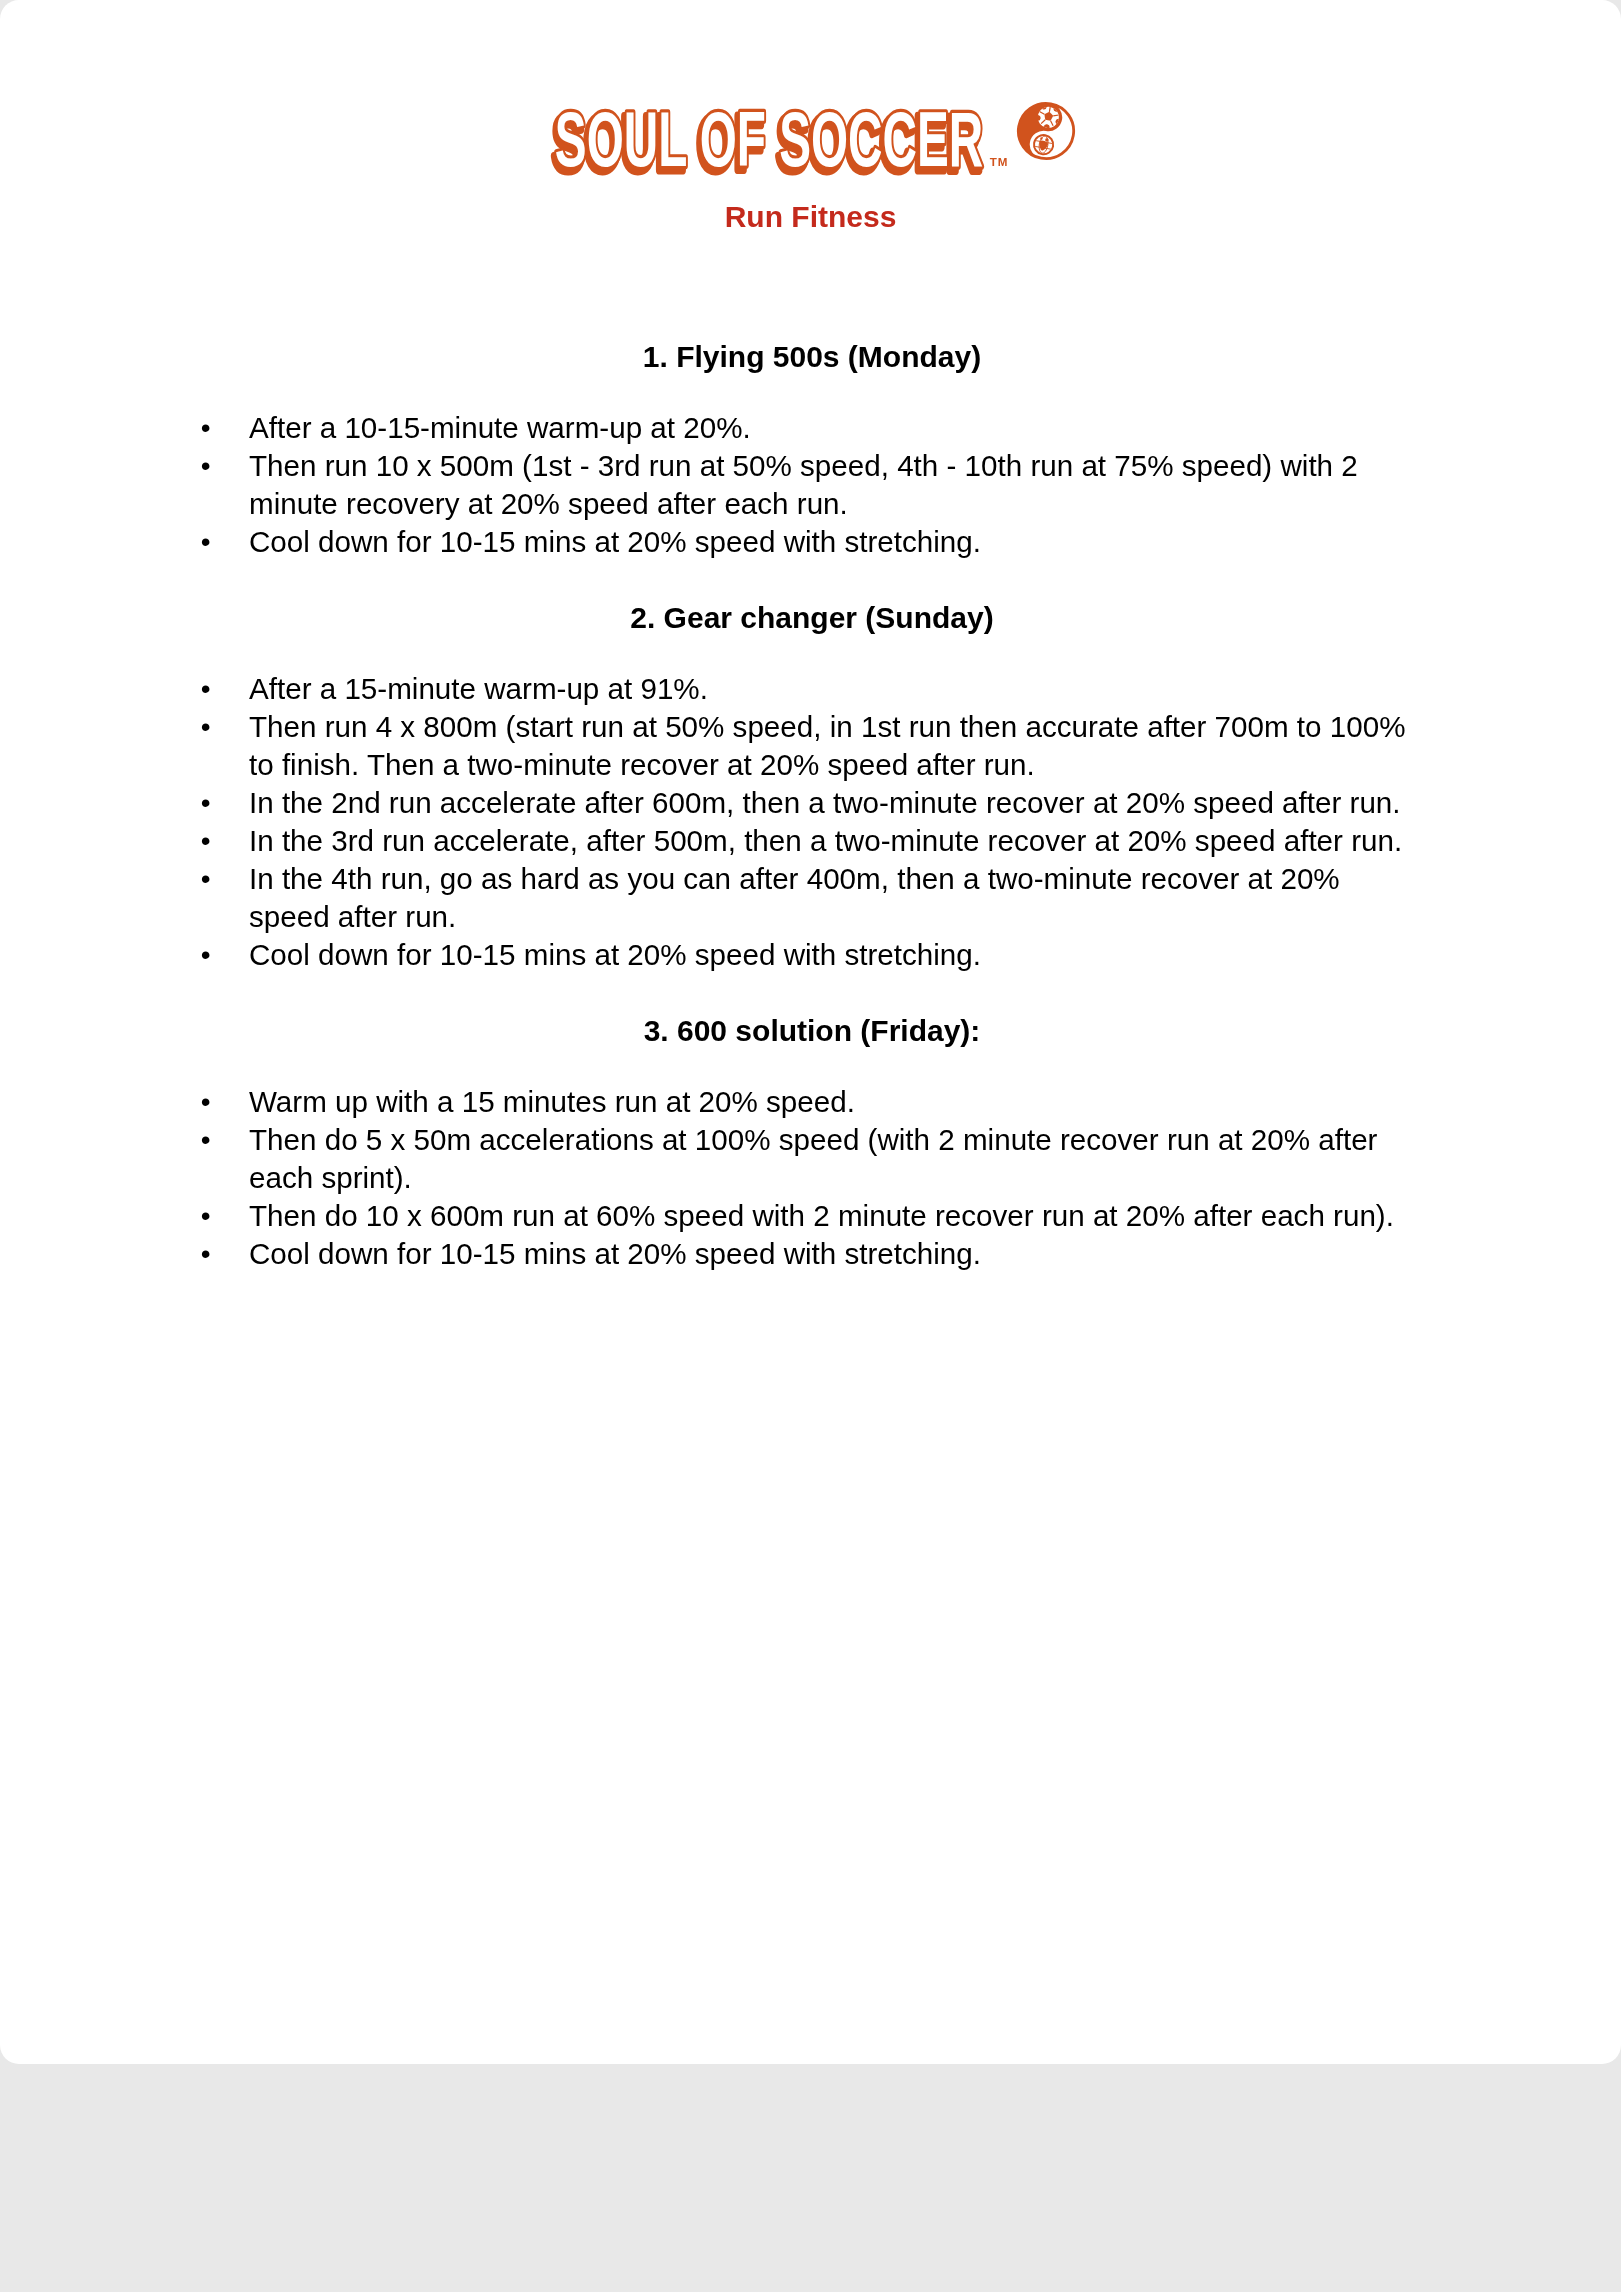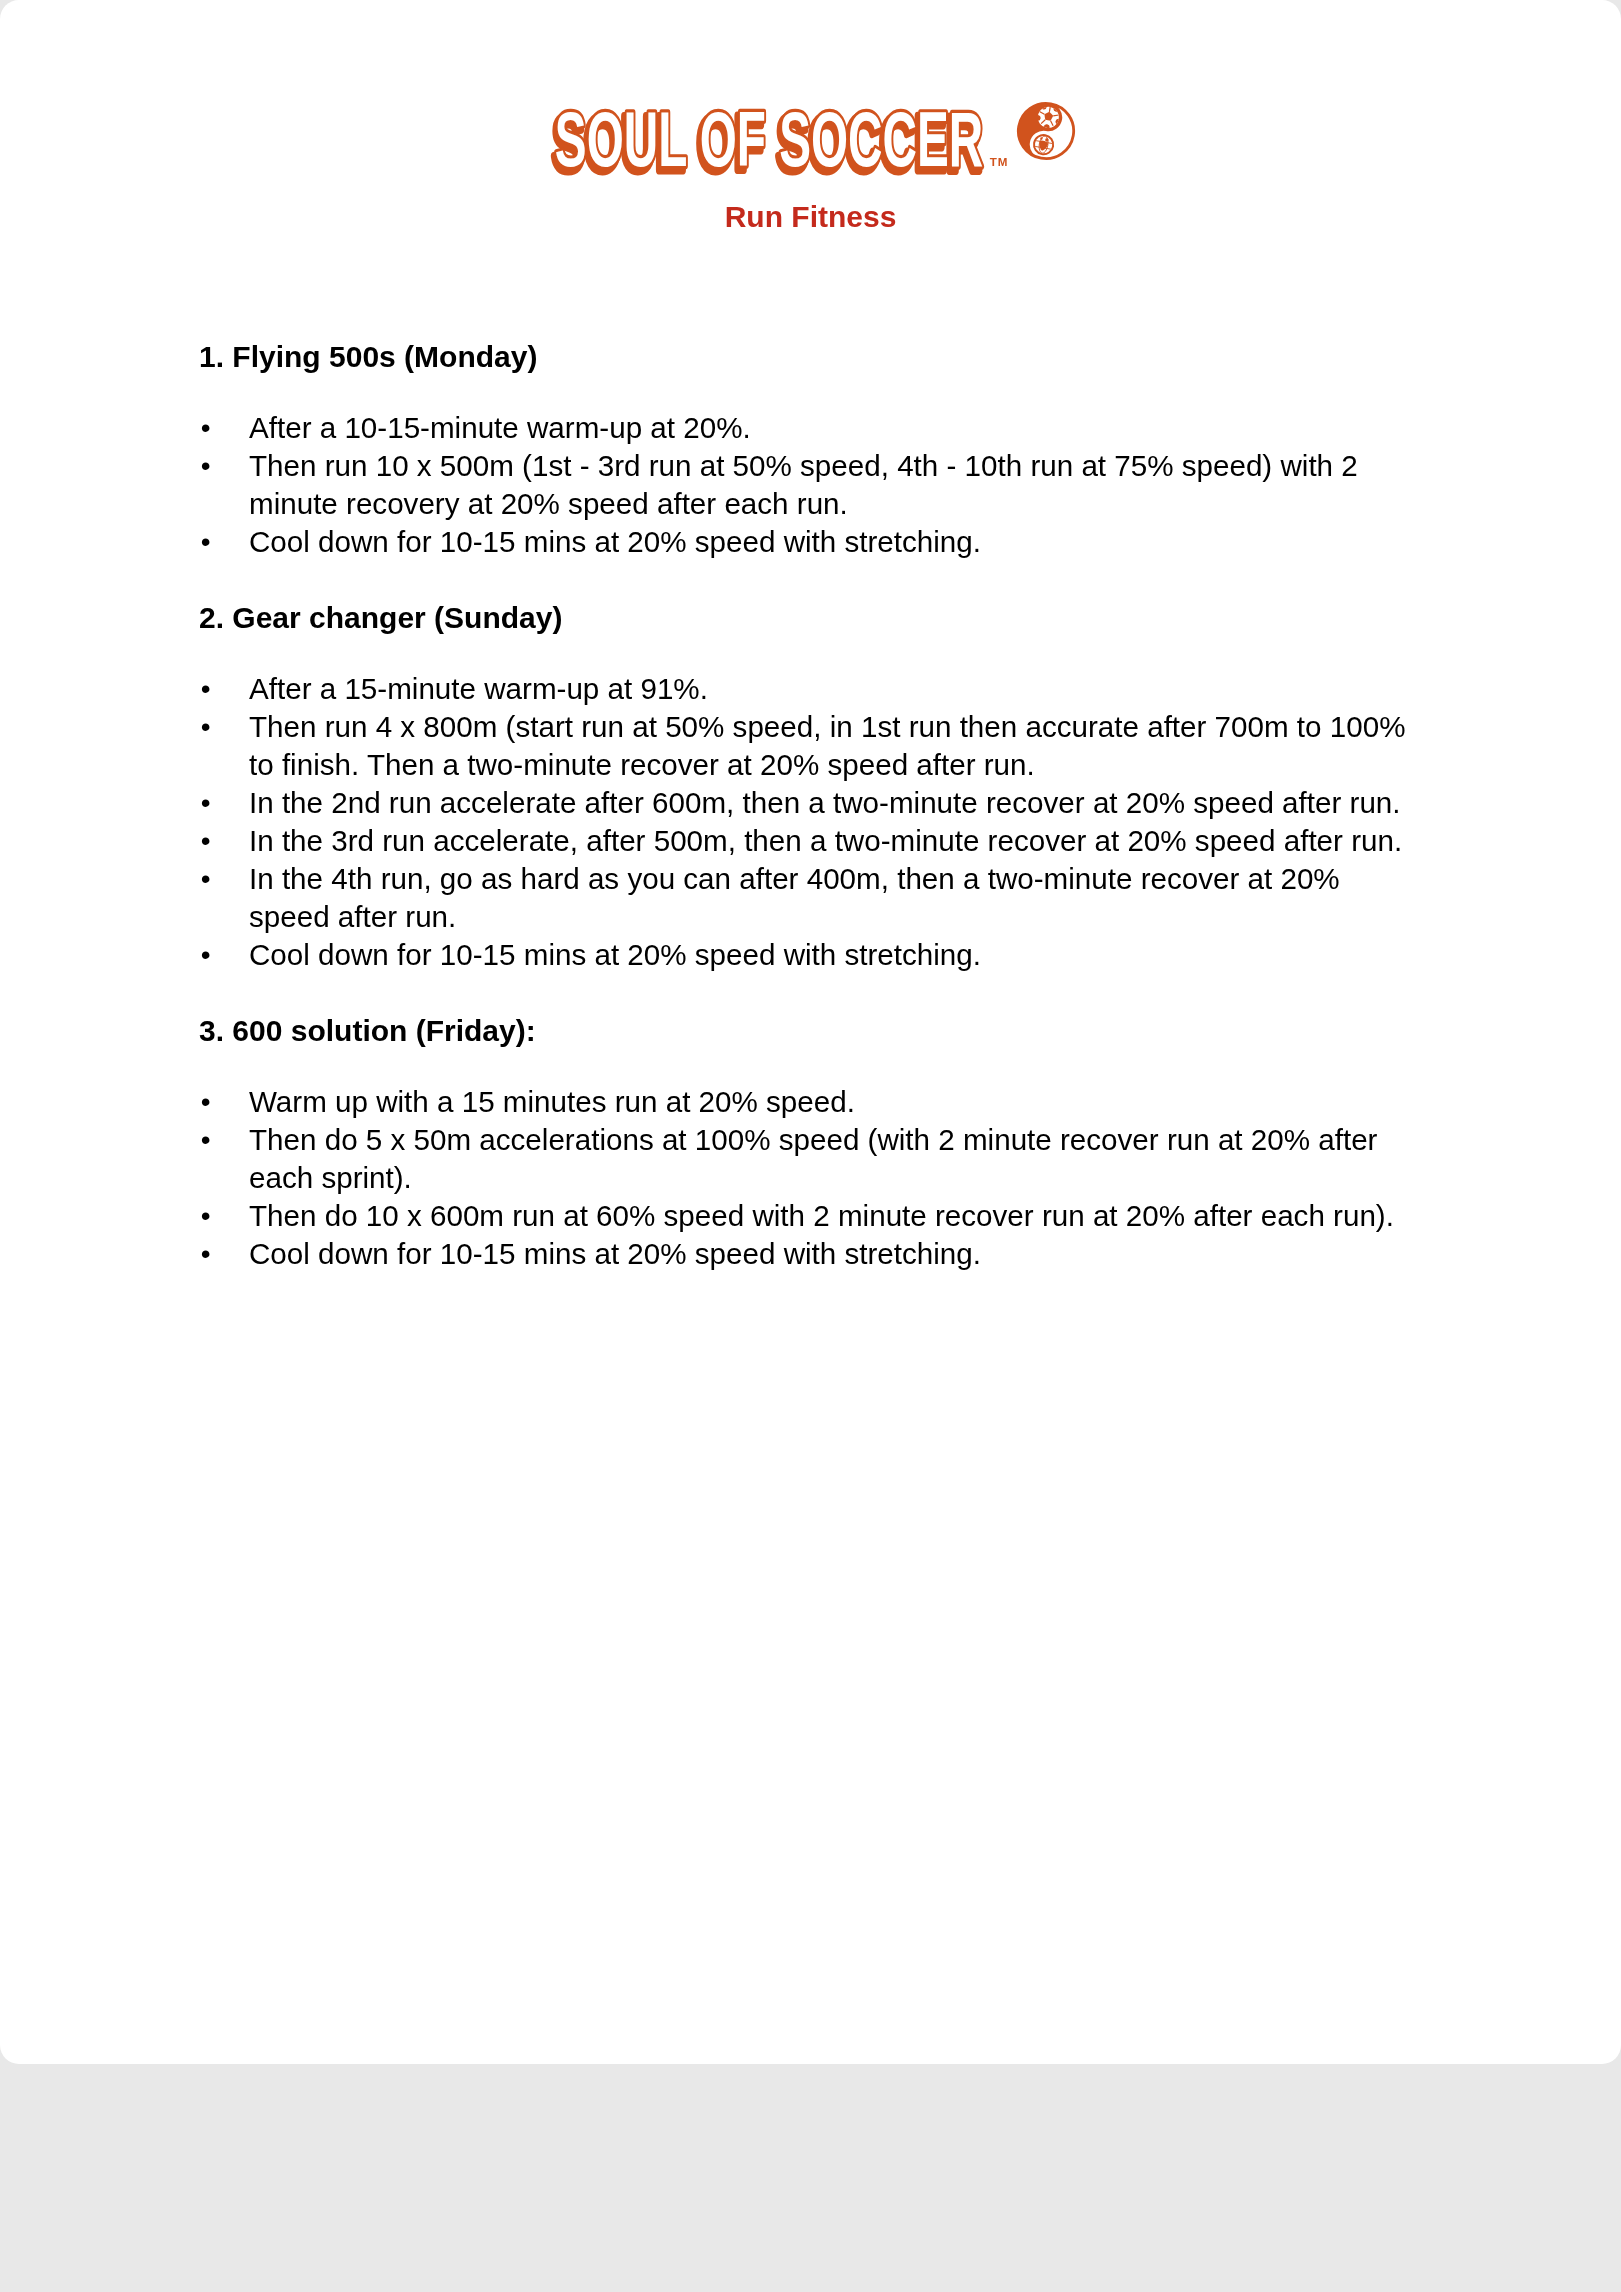--- a/index.html
+++ b/index.html
@@ -60,20 +60,21 @@
     margin: 100px 196px 0 199px;
     text-align: left;
   }
   .section { margin: 0; }
   .section + .section { margin-top: 36px; }
   .section-heading {
     font-size: 30px;
     line-height: 41px;
     font-weight: 700;
     margin: 4px 0 32px 0;
+    text-align: center;
   }
   ul.bullets { list-style: none; margin: 0; padding: 0; }
   ul.bullets li {
     position: relative;
     padding-left: 50px;
     font-size: 29.6px;
     line-height: 38px;
   }
   .dot {
     position: absolute;

